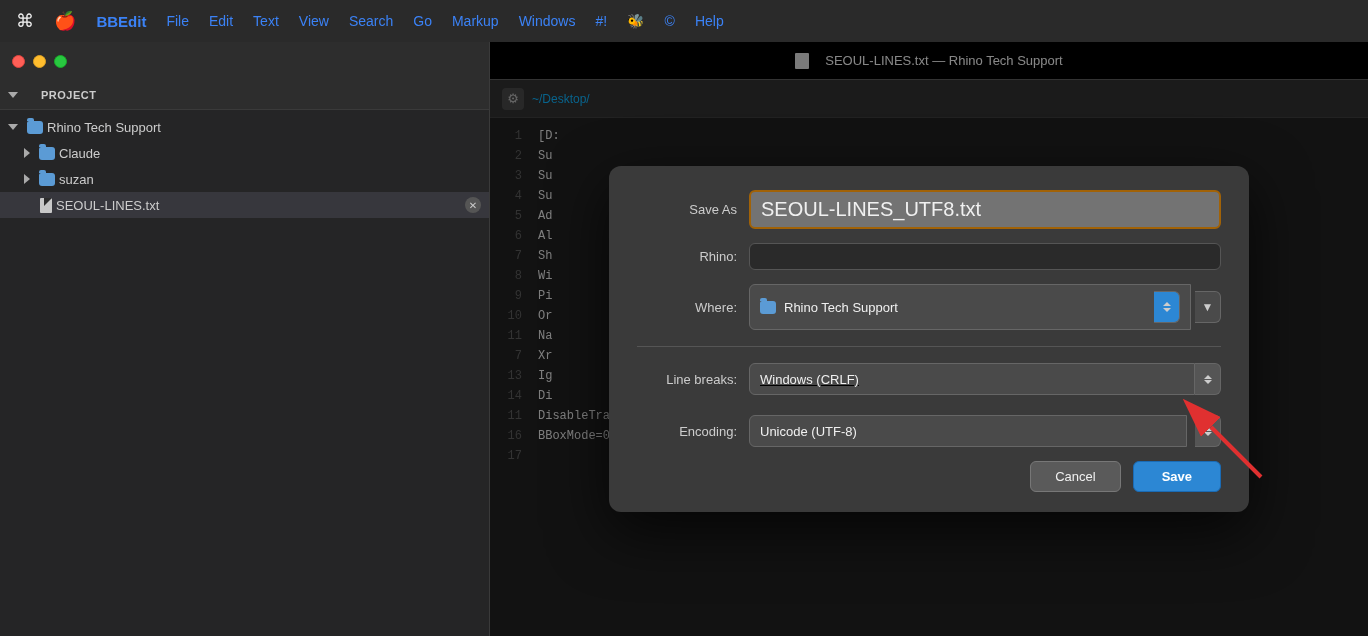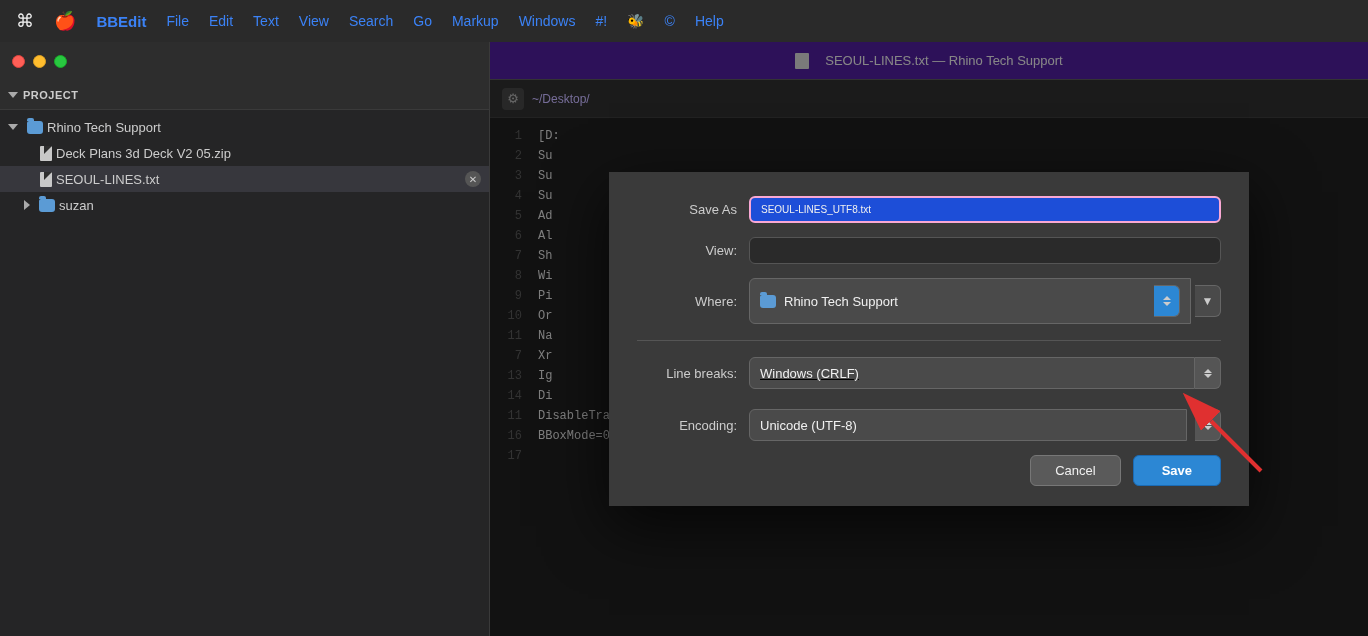--- a/index.html
+++ b/index.html
@@ -89,20 +89,21 @@
       padding: 0 8px;
       background: #2d2d2d;
       border-bottom: 1px solid #3a3a3a;
     }
     .sidebar-title {
       color: #ccc;
       font-size: 11px;
       font-weight: 600;
       text-transform: uppercase;
       letter-spacing: 0.5px;
+      margin-left: 18px;
     }
     .triangle-down {
       width: 0; height: 0;
       border-left: 5px solid transparent;
       border-right: 5px solid transparent;
       border-top: 6px solid #aaa;
       margin-right: 5px;
     }
     .triangle-right {
       width: 0; height: 0;
@@ -205,21 +206,21 @@
       height: 22px;
       background: #444;
       border-radius: 4px;
       display: flex;
       align-items: center;
       justify-content: center;
       color: #aaa;
       font-size: 13px;
     }
     .path-text {
-      color: #c4b5fd;
+      color: #0ea5e9;
       font-size: 12px;
     }
 
     
     .editor-content {
       flex: 1;
       display: flex;
       overflow: hidden;
     }
     .line-numbers {
@@ -248,21 +249,21 @@
     }
     .code-line {
       white-space: nowrap;
       overflow: hidden;
       text-overflow: ellipsis;
     }
 
     
     .window-titlebar {
       height: 38px;
-      background: #4c1d95;
+      background: #000000;
       display: flex;
       align-items: center;
       justify-content: center;
       gap: 16px;
       border-bottom: 1px solid #555;
     }
     .title-doc-icon {
       width: 14px;
       height: 16px;
       background: #ccc;
@@ -282,21 +283,21 @@
       background: rgba(0,0,0,0.4);
       display: flex;
       align-items: center;
       justify-content: center;
       z-index: 100;
     }
 
     
     .save-dialog {
       background: #3a3a3a;
-      border-radius: 0;
+      border-radius: 12px;
       width: 640px;
       padding: 24px 28px 20px;
       box-shadow: 0 20px 60px rgba(0,0,0,0.7);
       position: relative;
     }
 
     .dialog-row {
       display: flex;
       align-items: center;
       margin-bottom: 14px;
@@ -304,25 +305,25 @@
     }
     .dialog-label {
       color: #ccc;
       font-size: 13px;
       text-align: right;
       min-width: 100px;
     }
 
     .save-as-input {
       flex: 1;
-      background: #1d4ed8;
-      border: 2px solid #f9a8d4;
+      background: #737373;
+      border: 2px solid #a16207;
       border-radius: 6px;
       color: #f0f0f0;
-      font-size: 10px;
+      font-size: 20px;
       padding: 6px 10px;
       outline: none;
       font-family: inherit;
     }
 
     .tags-input {
       flex: 1;
       background: #2a2a2a;
       border: 1px solid #555;
       border-radius: 6px;
@@ -512,36 +513,37 @@
     </div>
 
     <div class="sidebar-tree">
 
       <div class="tree-item level1">
         <div class="triangle-down"></div>
         <div class="folder-icon"></div>
         <span>Rhino Tech Support</span>
       </div>
 
-
-      <div class="tree-item level3">
-        <div class="file-icon"></div>
-        <span>Deck Plans 3d Deck V2 05.zip</span>
+      <div class="tree-item level2">
+        <div class="triangle-right"></div>
+        <div class="folder-icon"></div>
+        <span>Claude</span>
+      </div>
+
+
+      <div class="tree-item level2">
+        <div class="triangle-right"></div>
+        <div class="folder-icon"></div>
+        <span>suzan</span>
       </div>
 
       <div class="tree-item level3 selected">
         <div class="file-icon"></div>
         <span>SEOUL-LINES.txt</span>
         <div class="close-badge">✕</div>
-      </div>
-
-      <div class="tree-item level2">
-        <div class="triangle-right"></div>
-        <div class="folder-icon"></div>
-        <span>suzan</span>
       </div>
     </div>
   </div>
 
   <div class="editor-area">
 
     <div class="window-titlebar">
       <div class="title-doc-icon"></div>
       <span class="window-title-text">SEOUL-LINES.txt — Rhino Tech Support</span>
     </div>
@@ -593,21 +595,21 @@
 
     <div class="modal-overlay">
       <div class="save-dialog">
 
         <div class="dialog-row">
           <span class="dialog-label">Save As</span>
           <input class="save-as-input" type="text" value="SEOUL-LINES_UTF8.txt" style="">
         </div>
 
         <div class="dialog-row">
-          <span class="dialog-label">View:</span>
+          <span class="dialog-label">Rhino:</span>
           <input class="tags-input" type="text" value="" style="">
         </div>
 
         <div class="dialog-row">
           <span class="dialog-label">Where:</span>
           <div class="where-dropdown">
             <div class="where-select">
               <div class="where-folder-icon"></div>
               <span>Rhino Tech Support</span>
               <div class="where-spinner" style="background:#2c87d4; border-radius: 0 6px 6px 0; margin-left: auto; width: 26px; height: 32px; display: flex; flex-direction: column; align-items: center; justify-content: center; gap: 2px;">

